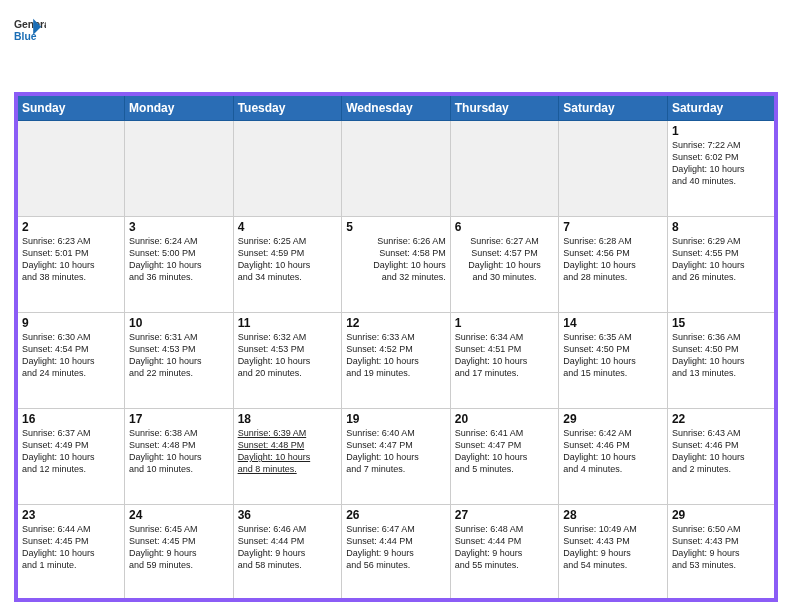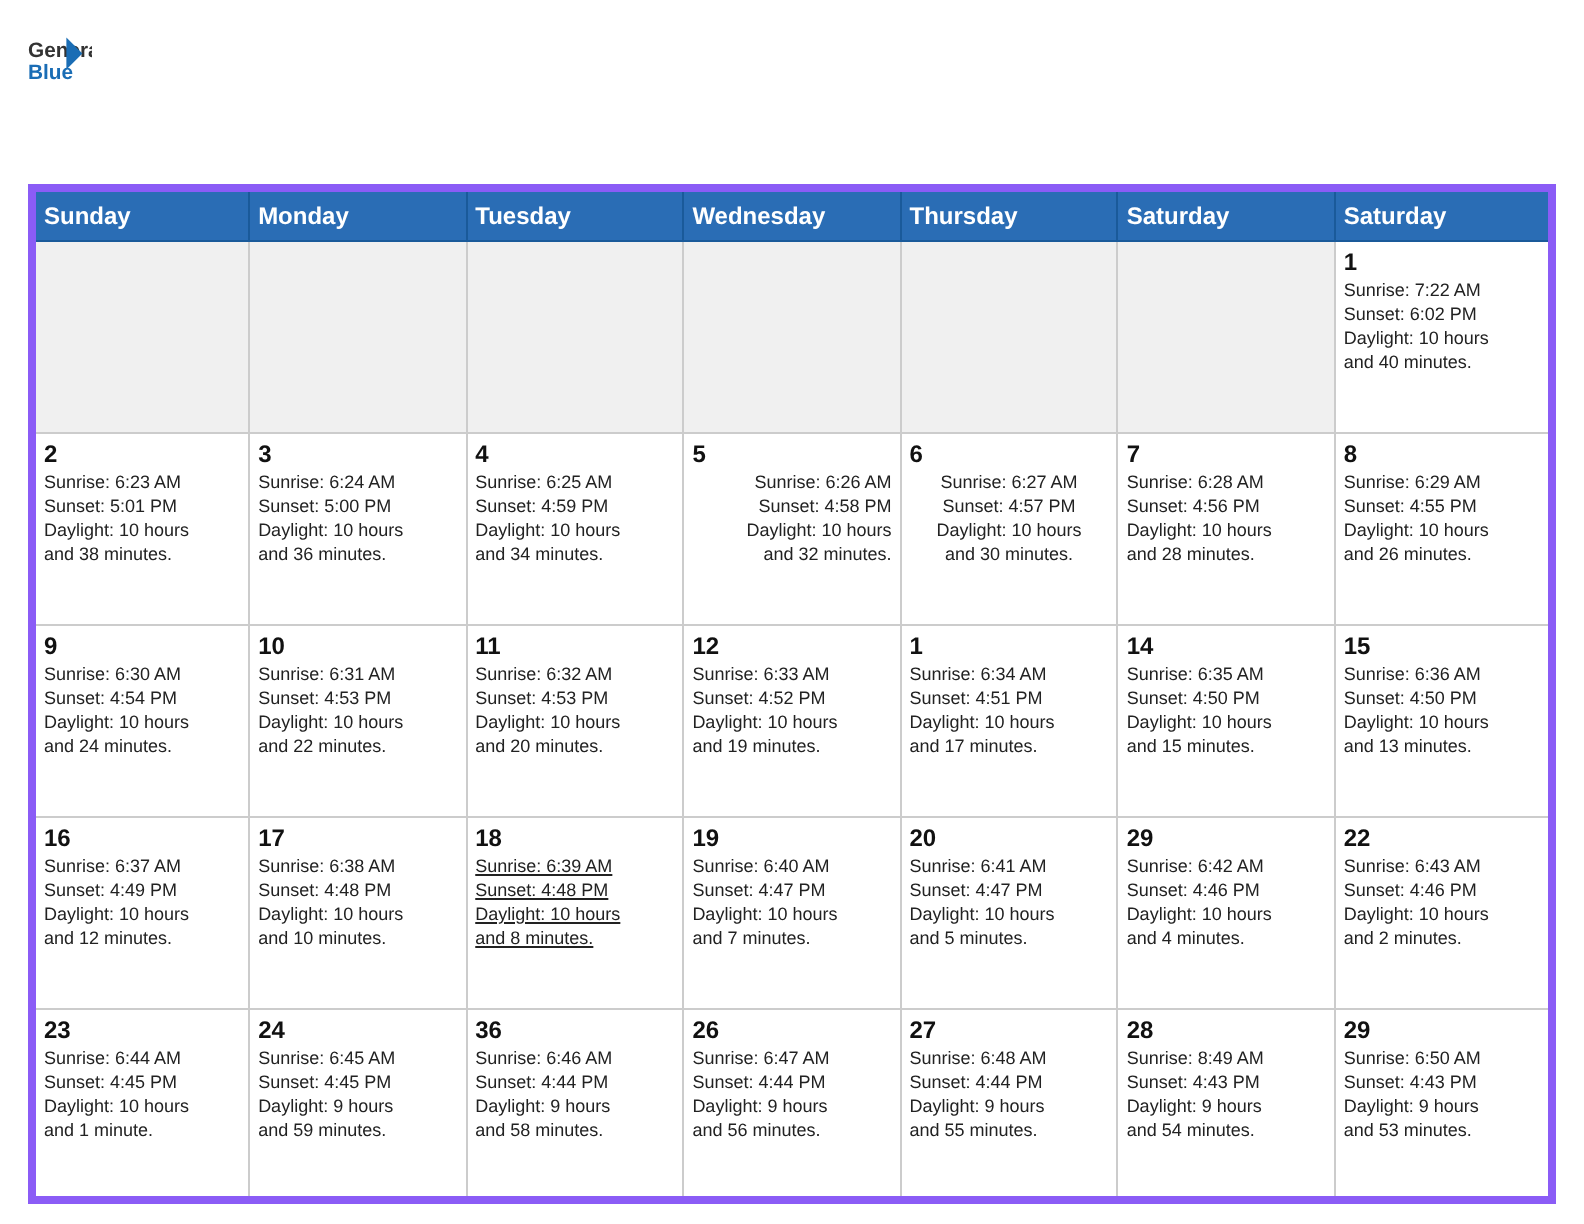--- a/index.html
+++ b/index.html
@@ -318,21 +318,21 @@
           </td>
           <td>
             <span class="day-number">27</span>
             <div class="day-info" style="white-space: pre-line;">Sunrise: 6:48 AM
 Sunset: 4:44 PM
 Daylight: 9 hours
 and 55 minutes.</div>
           </td>
           <td>
             <span class="day-number">28</span>
-            <div class="day-info" style="white-space: pre-line;">Sunrise: 8:49 AM
+            <div class="day-info" style="white-space: pre-line;">Sunrise: 10:49 AM
 Sunset: 4:43 PM
 Daylight: 9 hours
 and 54 minutes.</div>
           </td>
           <td>
             <span class="day-number">29</span>
             <div class="day-info" style="white-space: pre-line;">Sunrise: 6:50 AM
 Sunset: 4:43 PM
 Daylight: 9 hours
 and 53 minutes.</div>

